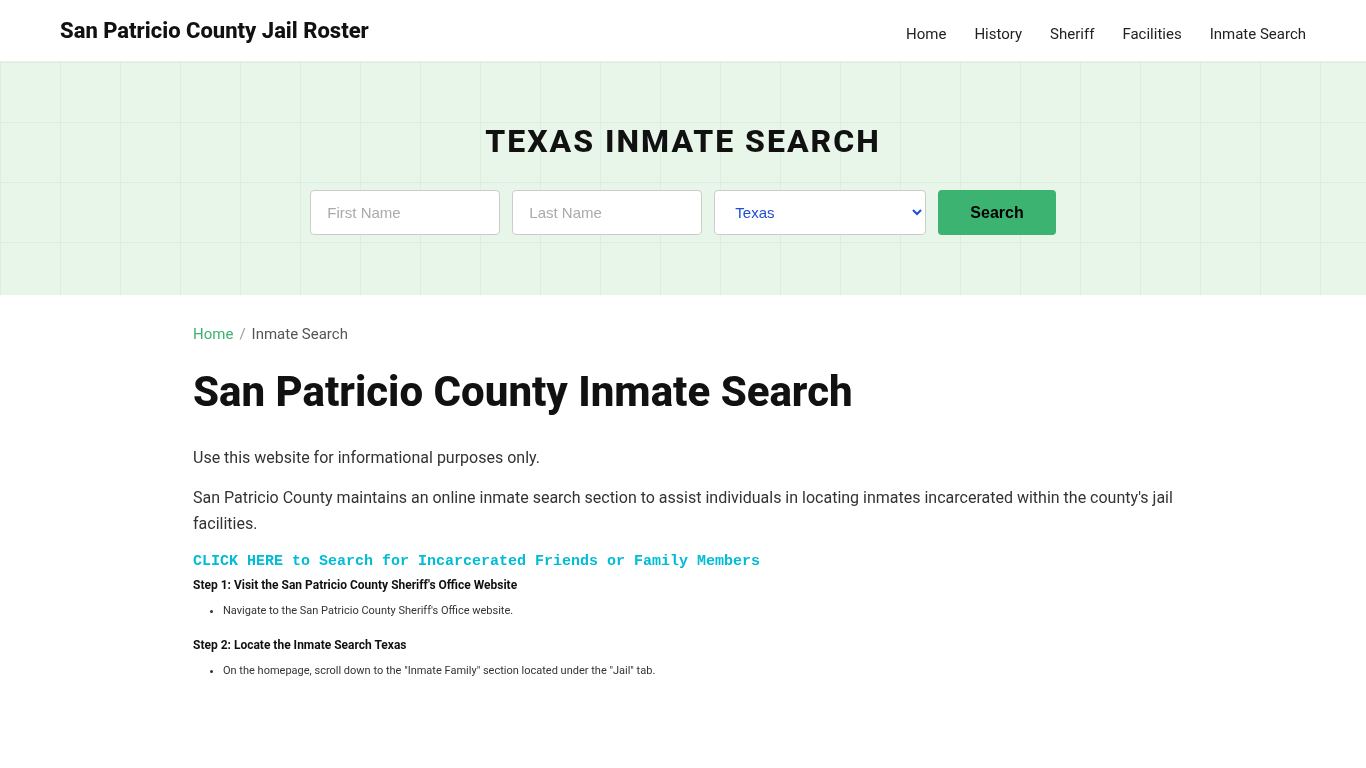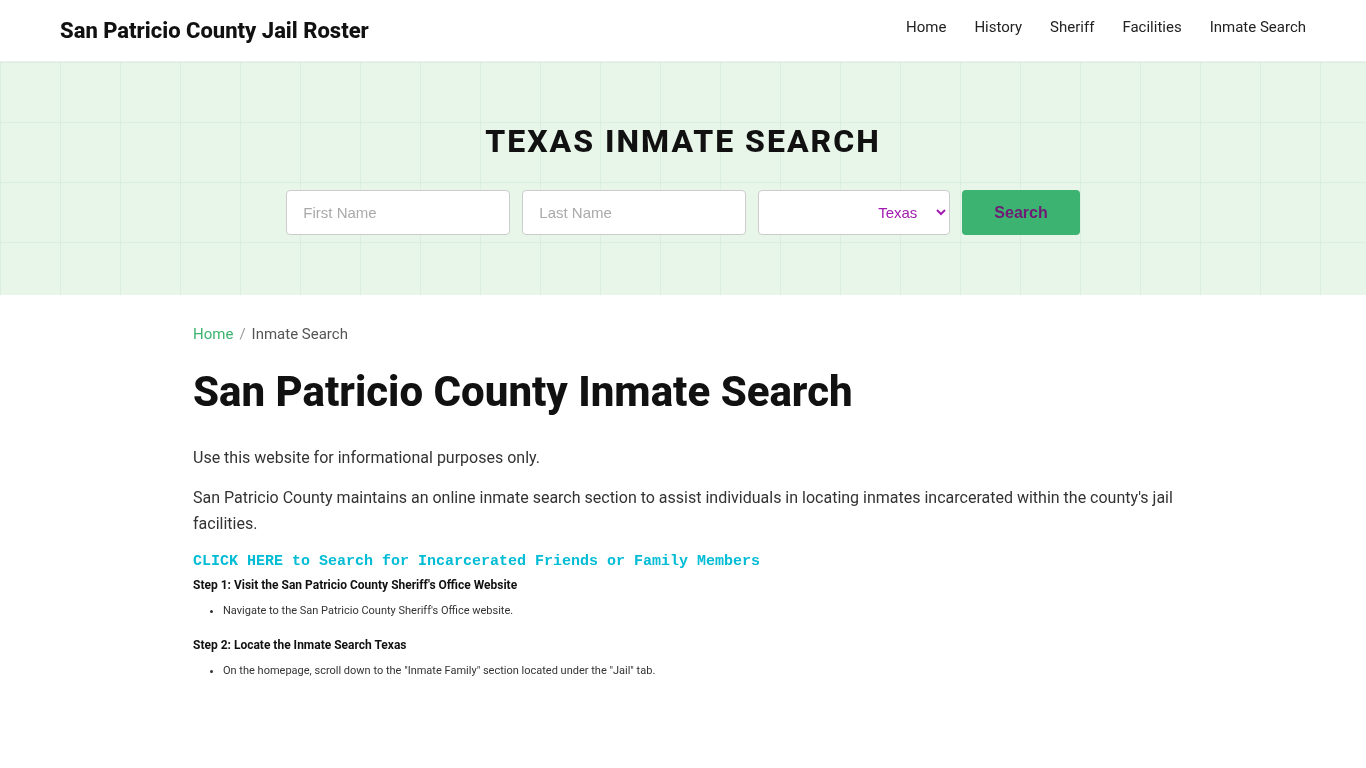--- a/index.html
+++ b/index.html
@@ -11,21 +11,21 @@
     body {
       font-family: -apple-system, BlinkMacSystemFont, 'Segoe UI', Roboto, sans-serif;
       font-size: 16px;
       color: #222;
       background: #fff;
     }
 
     
     header {
       display: flex;
-      align-items: flex-start;
+      align-items: flex-end;
       justify-content: space-between;
       padding: 18px 60px;
       background: #fff;
       border-bottom: 1px solid #eee;
     }
 
     .site-title {
       font-size: 22px;
       font-weight: 800;
       color: #111;
@@ -73,38 +73,37 @@
 
     .search-form input,
     .search-form select {
       padding: 12px 16px;
       font-size: 15px;
       border: 1px solid #ccc;
       border-radius: 4px;
       outline: none;
       background: #fff;
       color: #555;
-      width: 224px;
+      width: 190px;
     }
 
     .search-form select {
-      width: 192px;
-      color: #a21caf;
+      width: 212px;
+      color: #1d4ed8;
       cursor: pointer;
-      text-align: right;
     }
 
     .search-form input::placeholder {
       color: #aaa;
     }
 
     .search-btn {
       padding: 0 32px;
       background: #3cb371;
-      color: #701a75;
+      color: #000000;
       font-size: 16px;
       font-weight: 600;
       border: none;
       border-radius: 4px;
       cursor: pointer;
     }
 
     
     main {
       max-width: 1100px;

